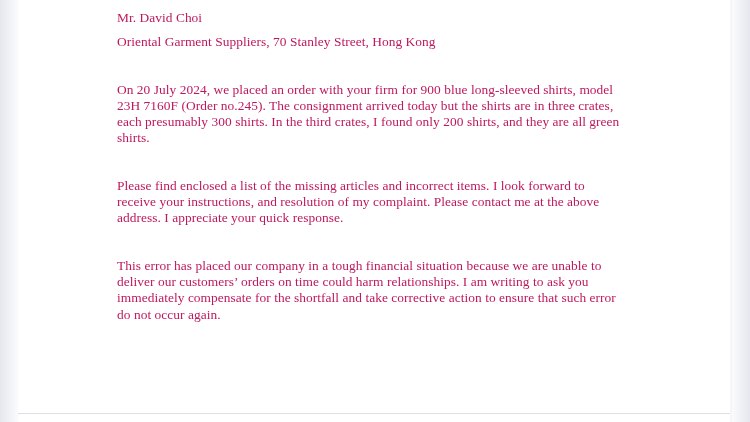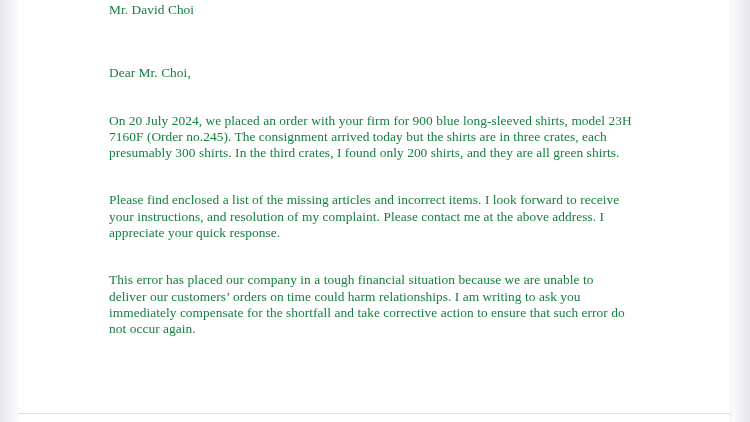--- a/index.html
+++ b/index.html
@@ -61,22 +61,22 @@
   .addr-block {
     margin: 0;
     padding-top: 2px;
   }
 
   .line,
   .para,
   .salutation {
     font-size: 13.4px;
     line-height: 16.3px;
-    color: #15803d;
-    margin: 0;
+    color: #be185d;
+    margin: 8px;
     text-align: left;
     letter-spacing: 0.05px;
   }
 
   .salutation { margin-top: 47px; }
 
   .para { margin-top: 31px; }
   .para.first-para { margin-top: 31px; }
 
   
@@ -90,23 +90,23 @@
 <div class="viewport">
 
   <div class="gutter-left"></div>
   <div class="gutter-right"></div>
 
   <div class="page-sheet">
     <div class="letter-body">
 
       <div class="addr-block">
         <p class="line">Mr. David Choi</p>
+        <p class="line">Oriental Garment Suppliers, 70 Stanley Street, Hong Kong</p>
       </div>
 
-      <p class="salutation">Dear Mr. Choi,</p>
 
 
       <p class="para">On 20 July 2024, we placed an order with your firm for 900 blue long-sleeved shirts, model 23H 7160F (Order no.245). The consignment arrived today but the shirts are in three crates, each presumably 300 shirts. In the third crates, I found only 200 shirts, and they are all green shirts.</p>
 
       <p class="para">Please find enclosed a list of the missing articles and incorrect items. I look forward to receive your instructions, and resolution of my complaint. Please contact me at the above address. I appreciate your quick response.</p>
 
       <p class="para">This error has placed our company in a tough financial situation because we are unable to deliver our customers’ orders on time could harm relationships. I am writing to ask you immediately compensate for the shortfall and take corrective action to ensure that such error do not occur again.</p>
 
     </div>
   </div>

